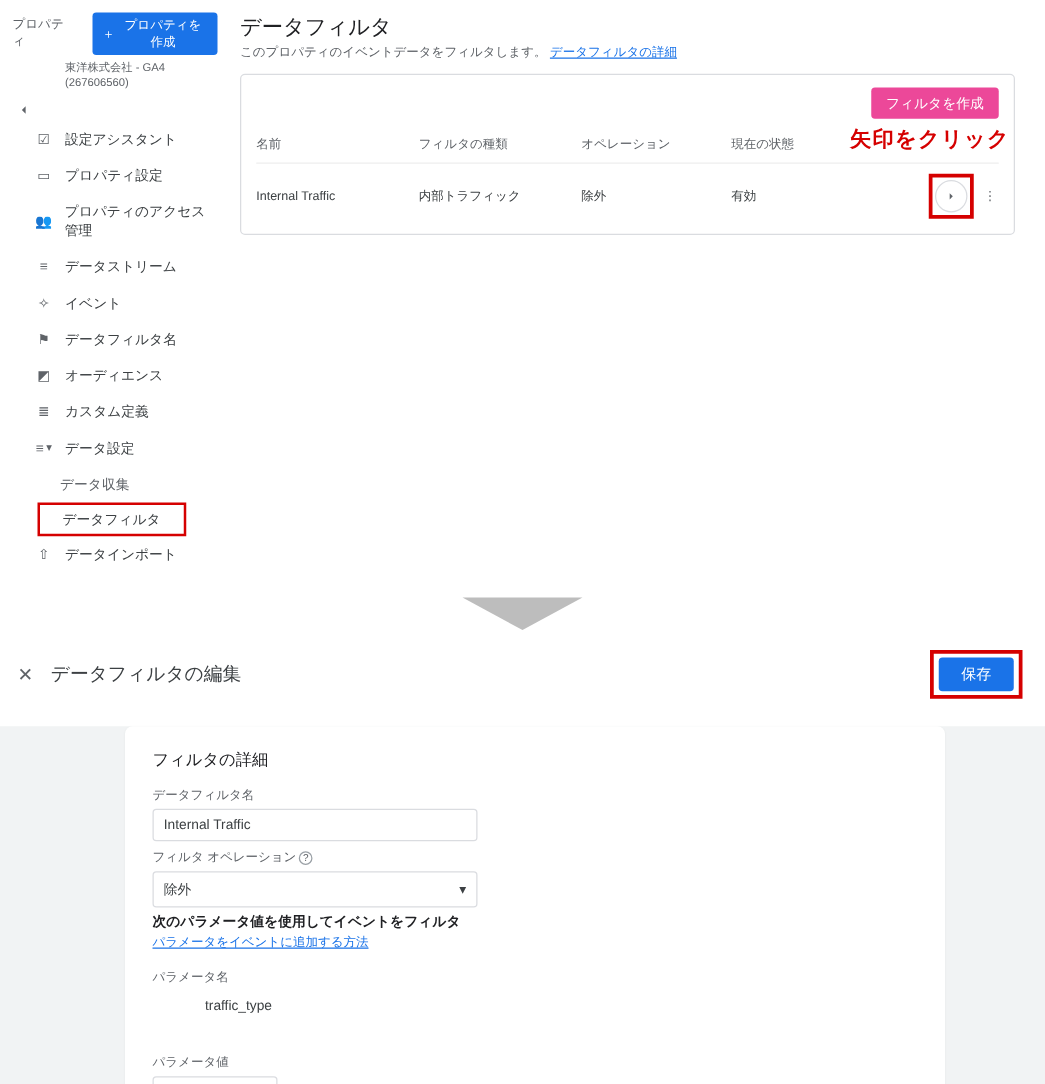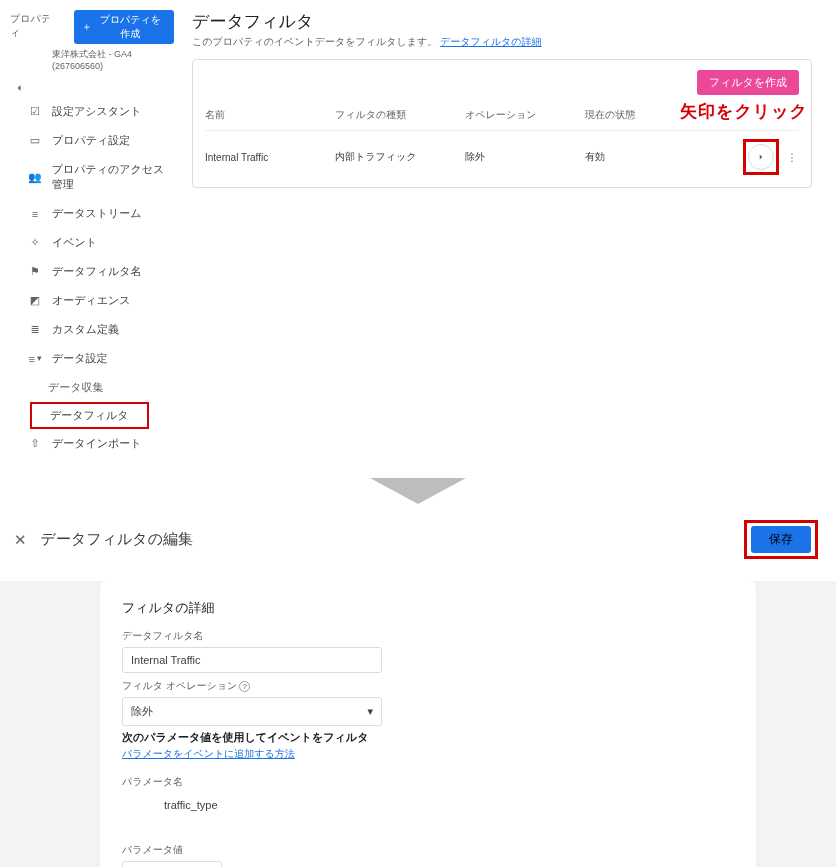--- a/index.html
+++ b/index.html
@@ -41,21 +41,21 @@
   
   .divider-wrap{ display:flex; justify-content:center; padding:12px 0 10px 0;}
   .big-arrow{ width:0;height:0; border-left:48px solid transparent; border-right:48px solid transparent; border-top:26px solid #bdbdbd;}
   
   
   .edit-header{ display:flex; align-items:center; justify-content:space-between; padding:6px 18px 10px 14px;}
   .edit-header-left{ display:flex; align-items:center; gap:14px;}
   .close-x{ font-size:15px; color:#5f6368; cursor:pointer;}
   .edit-title{ font-size:15px; color:#3c4043;}
   .save-wrap{ border:3px solid #d50000; padding:3px 4px;}
-  .save-btn{ background:#1a73e8; color:#000000; border:none; border-radius:3px; padding:5px 18px; font-size:12px; cursor:pointer;}
+  .save-btn{ background:#1a73e8; color:#ffffff; border:none; border-radius:3px; padding:5px 18px; font-size:12px; cursor:pointer;}
   
   
   .edit-body{ background:#f1f3f4; padding:0 0 20px 0;}
   .pane{ background:#fff; border-radius:6px; margin:12px 80px 14px 100px; padding:18px 22px; font-size:11px; color:#3c4043; box-shadow:0 1px 2px rgba(0,0,0,.06);}
   .pane h3{ font-size:13px; font-weight:500; margin-bottom:12px; color:#202124;}
   .field-label{ font-size:10px; color:#5f6368; display:block; margin:6px 0 4px 0;}
   .field-label .help{ display:inline-block; border:1px solid #9aa0a6; border-radius:50%; width:11px;height:11px; line-height:10px; text-align:center; font-size:8px; margin-left:2px;}
   .text-input{ border:1px solid #dadce0; border-radius:3px; padding:6px 8px; font-size:11px; width:260px; color:#3c4043;}
   .select-input{ border:1px solid #dadce0; border-radius:3px; padding:6px 8px; font-size:11px; width:260px; color:#3c4043; display:flex; justify-content:space-between; align-items:center; cursor:pointer;}
   .sect-title{ font-size:11px; font-weight:700; margin:4px 0 2px 0; color:#202124;}

